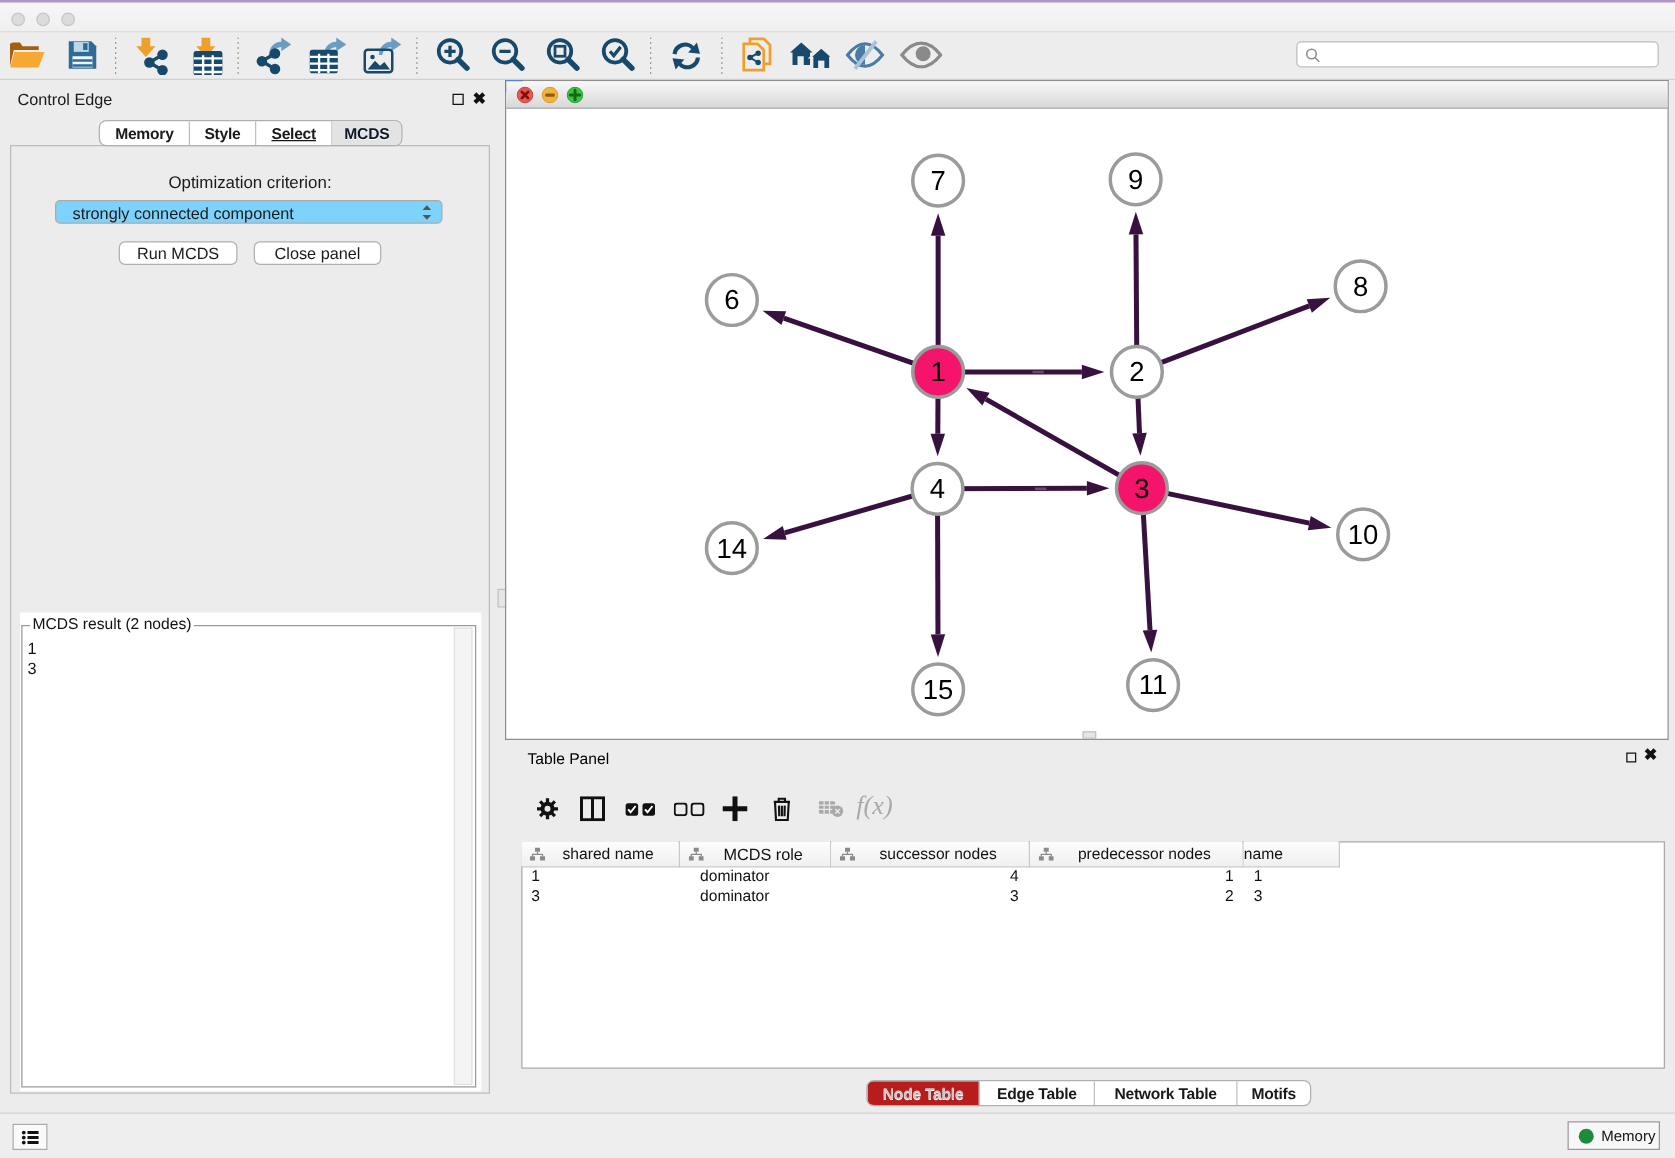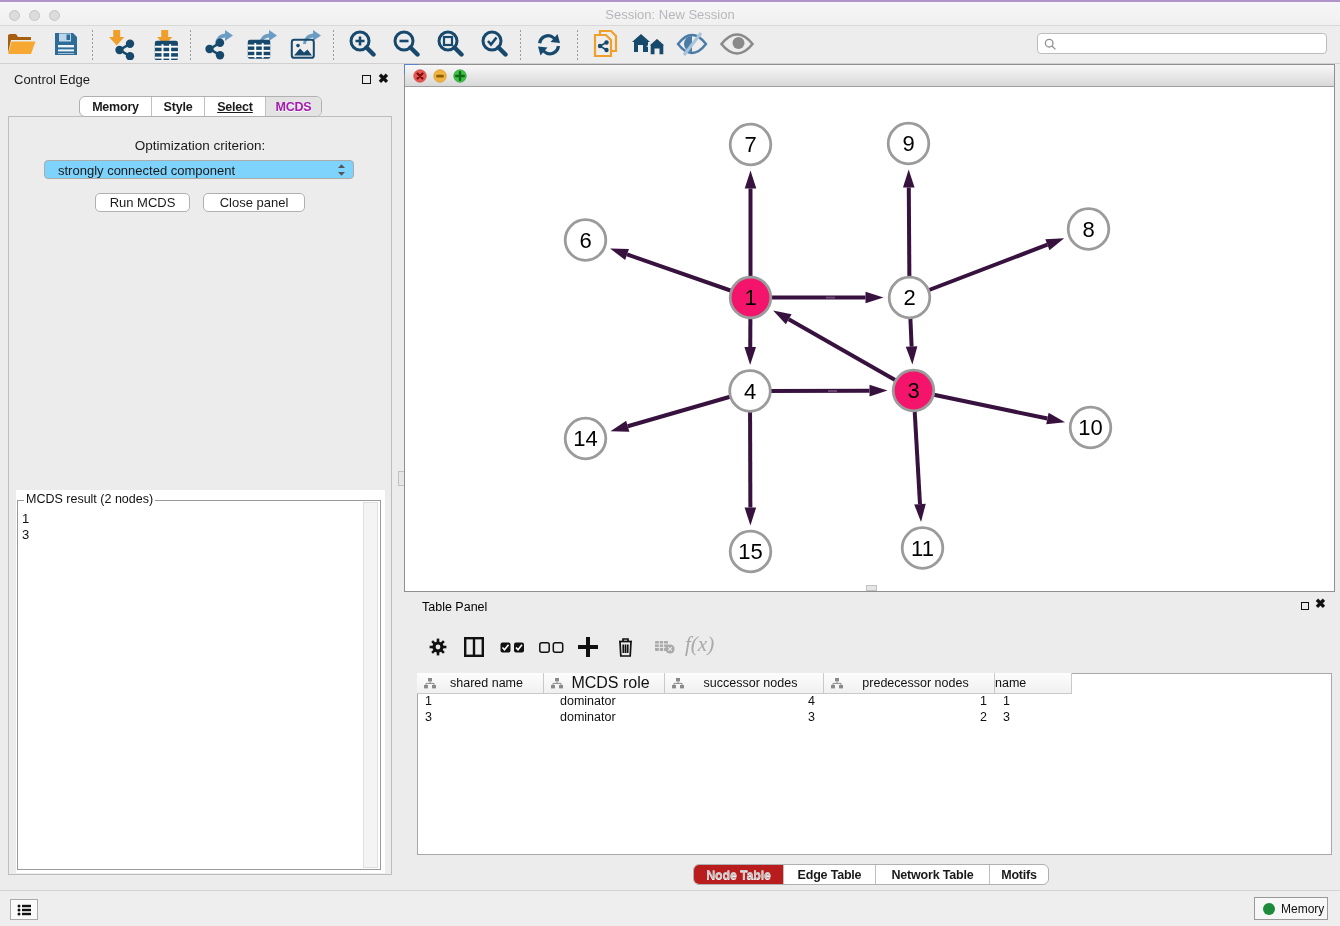--- a/index.html
+++ b/index.html
@@ -8,21 +8,20 @@
   .abs { position:absolute; }
   svg { display:block; }
 </style>
 </head>
 <body>
 
 <div class="abs" style="left:0;top:0;width:1340px;height:26px;background:linear-gradient(#f7f6f7,#f1f0f1);border-top:2px solid #b293cb;border-bottom:1px solid #d8d8d8;">
   <div class="abs" style="left:9px;top:7.5px;width:11px;height:11px;border-radius:50%;background:#dcdcdc;border:1px solid #c6c6c6;"></div>
   <div class="abs" style="left:29px;top:7.5px;width:11px;height:11px;border-radius:50%;background:#dcdcdc;border:1px solid #c6c6c6;"></div>
   <div class="abs" style="left:49px;top:7.5px;width:11px;height:11px;border-radius:50%;background:#dcdcdc;border:1px solid #c6c6c6;"></div>
-  <div class="abs" style="left:0;top:5px;width:1340px;text-align:center;font-size:13px;color:#b7b7bb;">Session: New Session</div>
 </div>
 
 <div class="abs" id="toolbar" style="left:0;top:26px;width:1340px;height:38px;background:#ededed;border-bottom:1px solid #d0d0d0;">
     <svg class="abs" style="left:7px;top:5px" width="30" height="26" viewBox="0 0 30 26">
   <path d="M1 4 L1 22 L4 9 L24 9 L24 6 L11 6 L9 3 L3 3 Z" fill="#a65e11"></path>
   <path d="M4.5 10.5 L28.5 10.5 L24 23 L1.2 23 Z" fill="#f6a832"></path>
     </svg>
     <svg class="abs" style="left:53px;top:5px" width="26" height="26" viewBox="0 0 26 26">
   <path d="M2 2 L20 2 L24 6 L24 24 L2 24 Z" fill="#2e6b96"></path>
   <rect x="6" y="2.5" width="12" height="8" fill="#bcd7ea"></rect>
@@ -163,21 +162,21 @@
 <div class="abs" style="left:14px;top:72px;font-size:13px;color:#1a1a1a;">Control Edge</div>
 <div class="abs" style="left:362px;top:75px;width:9px;height:9px;border:1.5px solid #111;"></div>
 <div class="abs" style="left:378px;top:71px;font-size:13px;font-weight:bold;color:#111;">✖</div>
 
 <div class="abs" style="left:8px;top:116px;width:384px;height:759px;border:1px solid #bdbdbd;background:#ececec;"></div>
 
 <div class="abs" style="left:79px;top:96px;width:243px;height:21px;border:1px solid #b0b0b0;border-radius:6px;background:#fff;overflow:hidden;display:flex;font-size:12.5px;font-weight:700;letter-spacing:-0.2px;color:#1a1a1a;">
   <div style="width:72px;border-right:1px solid #c0c0c0;display:flex;align-items:center;justify-content:center;">Memory</div>
   <div style="width:53px;border-right:1px solid #c0c0c0;display:flex;align-items:center;justify-content:center;">Style</div>
   <div style="width:61px;border-right:1px solid #c0c0c0;display:flex;align-items:center;justify-content:center;text-decoration:underline;">Select</div>
-  <div style="flex:1;background:#e3e3e3;display:flex;align-items:center;justify-content:center;color:#a21caf;text-shadow:0 1px 0 #fff;">MCDS</div>
+  <div style="flex:1;background:#e3e3e3;display:flex;align-items:center;justify-content:center;color:#0f172a;text-shadow:0 1px 0 #fff;">MCDS</div>
 </div>
 
 <div class="abs" style="left:0;top:138px;width:400px;text-align:center;font-size:13.5px;color:#1a1a1a;">Optimization criterion:</div>
 
 <div class="abs" style="left:44px;top:160px;width:310px;height:19px;background:#7dd3fc;border:1px solid #ababab;border-radius:4px;">
   <div class="abs" style="left:13px;top:2px;font-size:13px;color:#1a1a1a;">strongly connected component</div>
   <svg class="abs" style="right:6px;top:2px" width="11" height="14" viewBox="0 0 11 14">
     <path d="M2 5 L5.5 1.2 L9 5 Z" fill="#555"></path>
     <path d="M2 9 L5.5 12.8 L9 9 Z" fill="#555"></path>
   </svg>
@@ -332,21 +331,21 @@
       <svg width="12" height="11" viewBox="0 0 12 11" style="margin:0 6px 0 7px;flex:none">
         <g fill="#8a8a8a">
           <rect x="4" y="0" width="4" height="3.4"></rect>
           <rect x="0" y="7" width="4" height="3.4"></rect>
           <rect x="8" y="7" width="4" height="3.4"></rect>
           <path d="M6 3.4 L6 5.4 M2 7 L2 5.4 L10 5.4 L10 7" stroke="#8a8a8a" fill="none" stroke-width="1"></path>
         </g>
       </svg>
       <div style="flex:1;text-align:center;margin-right:12px;">shared name</div>
     </div>
-    <div class="abs" style="left:127px;top:0;width:121px;height:21px;background:linear-gradient(#fdfdfd,#f0f0f0);border-right:1px solid #c9c9c9;border-bottom:1px solid #c9c9c9;display:flex;align-items:center;font-size:16px;color:#111;">
+    <div class="abs" style="left:127px;top:0;width:121px;height:21px;background:linear-gradient(#fdfdfd,#f0f0f0);border-right:1px solid #c9c9c9;border-bottom:1px solid #c9c9c9;display:flex;align-items:center;font-size:13px;color:#111;">
       <svg width="12" height="11" viewBox="0 0 12 11" style="margin:0 6px 0 7px;flex:none">
         <g fill="#8a8a8a">
           <rect x="4" y="0" width="4" height="3.4"></rect>
           <rect x="0" y="7" width="4" height="3.4"></rect>
           <rect x="8" y="7" width="4" height="3.4"></rect>
           <path d="M6 3.4 L6 5.4 M2 7 L2 5.4 L10 5.4 L10 7" stroke="#8a8a8a" fill="none" stroke-width="1"></path>
         </g>
       </svg>
       <div style="flex:1;text-align:center;margin-right:12px;">MCDS role</div>
     </div>

